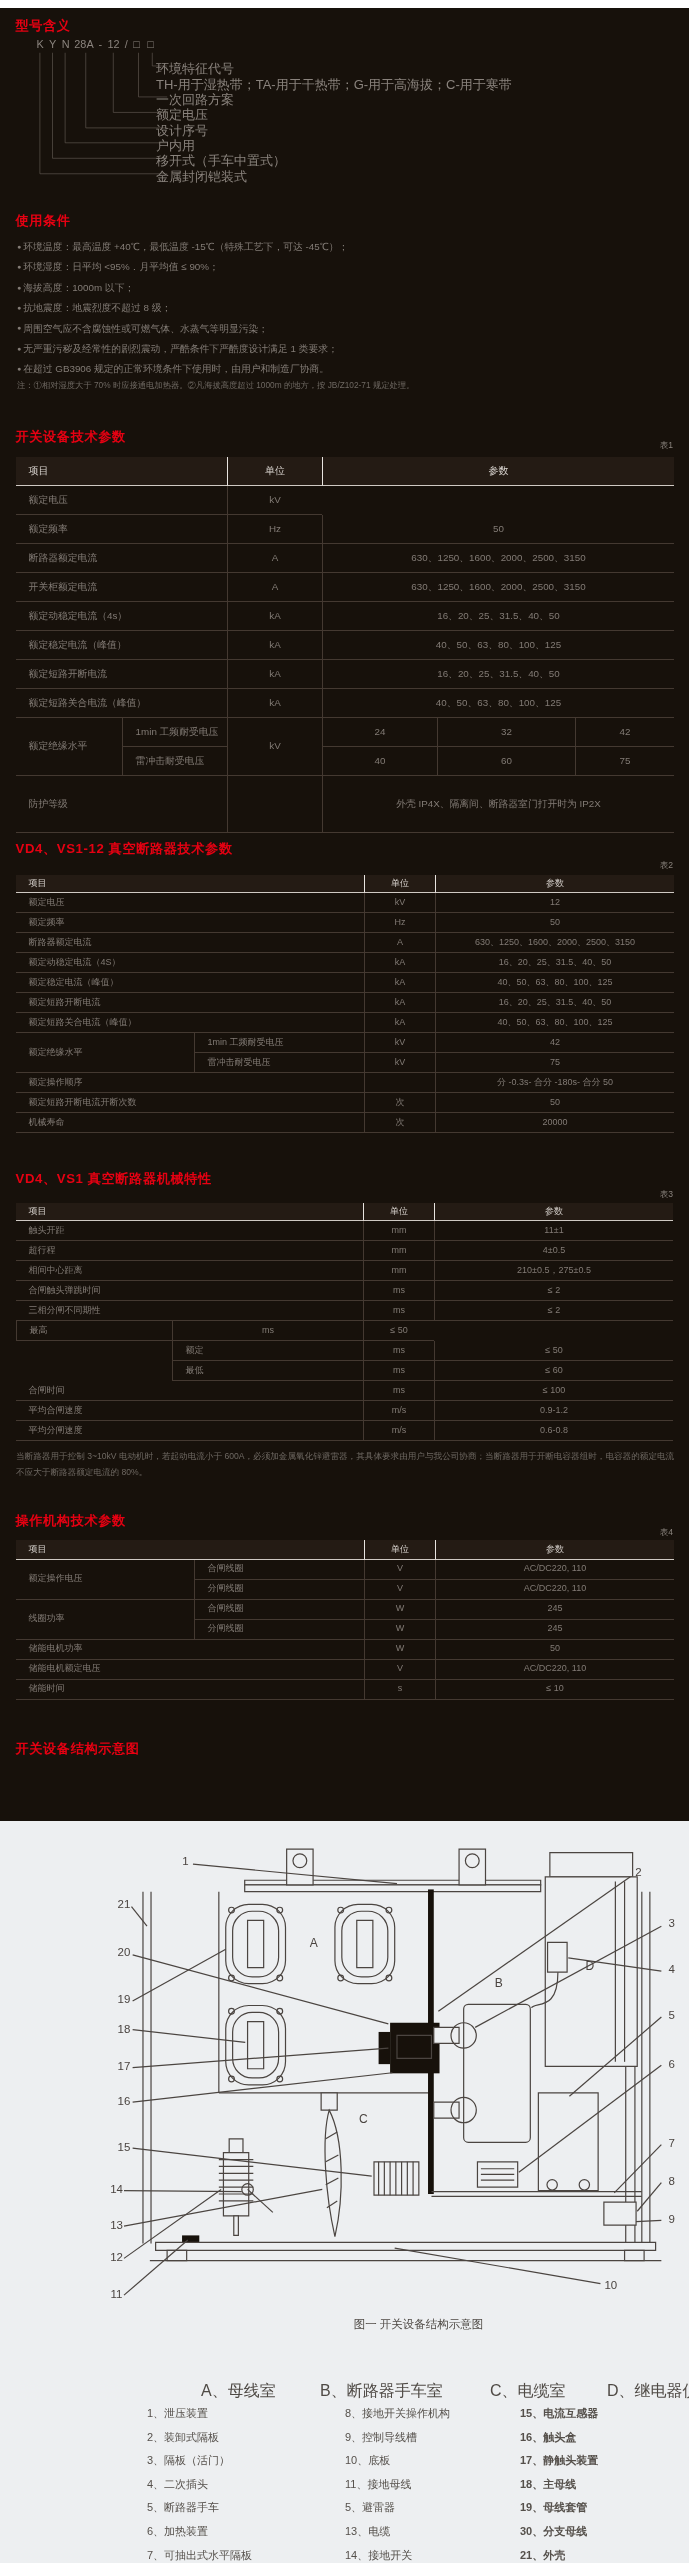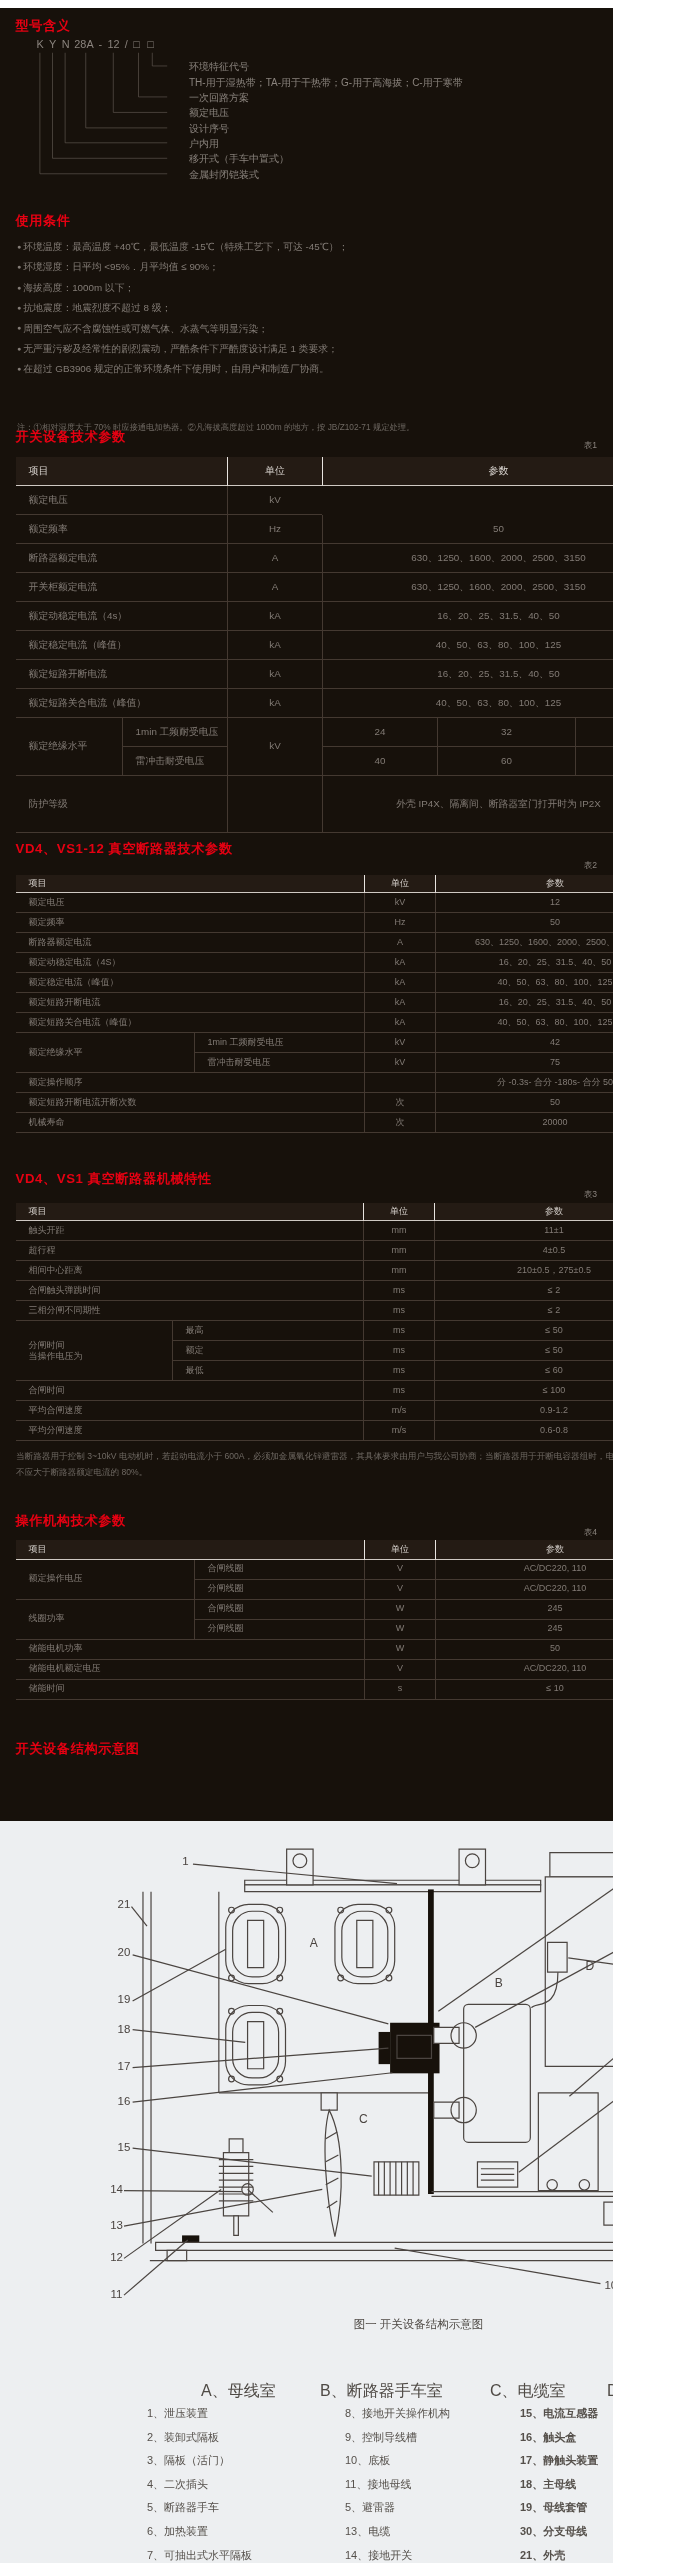--- a/index.html
+++ b/index.html
@@ -1,31 +1,31 @@
 <!DOCTYPE html>
 <html style="font-size:9.2px"><head>
 <meta charset="utf-8">
 <style>
   html,body{margin:0;padding:0;background:#ffffff;}
-  #page{position:relative;width:613px;height:2576px;background:#ffffff;overflow:hidden;
+  #page{position:relative;width:689px;height:2576px;background:#ffffff;overflow:hidden;
         font-family:"Liberation Sans", sans-serif;}
   .dark{position:absolute;left:0;top:8px;width:690px;height:1813px;background:#17110b;}
   .light{position:absolute;left:0;top:1821px;width:690px;height:742px;background:#edeff1;}
   .sec-title{position:absolute;color:#e60012;font-size:13.2px;font-weight:bold;letter-spacing:0.6px;}
   .tbl-tag{position:absolute;right:16px;color:#8a837d;font-size:8.6px;}
   
-  .mod-label{position:absolute;left:189px;color:#8a837d;font-size:10px;white-space:nowrap;}
+  .mod-label{position:absolute;left:156px;color:#8a837d;font-size:13px;white-space:nowrap;}
   .mod-svg{position:absolute;left:0;top:0;pointer-events:none;}
   .mod-svg text{fill:#8a837d;font-size:19px;font-family:"Liberation Sans",sans-serif;}
   .mod-svg path{stroke:#6b635c;stroke-width:1;fill:none;}
   
   .use-list{position:absolute;left:17px;top:241px;margin:0;padding:0;list-style:none;}
   .use-list li{height:20.4px;color:#837c76;font-size:9.8px;white-space:nowrap;}
   .use-list li::before{content:"● ";font-size:7px;vertical-align:1.1px;color:#837c76;}
-  .use-note{position:absolute;left:17px;top:380px;color:#6e6862;font-size:8.3px;white-space:nowrap;margin-top:42px;}
+  .use-note{position:absolute;left:17px;top:380px;color:#6e6862;font-size:8.3px;white-space:nowrap;}
   
   .tbl{position:absolute;left:16px;width:658px;display:grid;color:#827b75;}
   .c{display:flex;align-items:center;justify-content:center;border-bottom:0.6px solid #443931;
      font-size:9.8px;white-space:pre-line;text-align:center;line-height:1.25;}
   .small .c{font-size:9px;}
   .item{justify-content:flex-start;padding-left:12.6px;text-align:left;}
   .bL{border-left:0.6px solid #443931;}
   .hc{background:#241b14;color:#d8d3ce;border-bottom:1.1px solid #cfc9c3;font-size:10px;}
   .hbL{border-left:0.6px solid #e8e4e0;}
   .t1{grid-template-columns:106px 105px 95px 115px 138px 99px;
@@ -209,22 +209,20 @@
     <div class="c item" style="grid-column:1/3">相间中心距离</div>
     <div class="c bL">mm</div>
     <div class="c bL">210±0.5，275±0.5</div>
     <div class="c item" style="grid-column:1/3">合闸触头弹跳时间</div>
     <div class="c bL">ms</div>
     <div class="c bL">≤ 2</div>
     <div class="c item" style="grid-column:1/3">三相分闸不同期性</div>
     <div class="c bL">ms</div>
     <div class="c bL">≤ 2</div>
 
-    <div class="c item" style="grid-column:1;grid-row:span 3">分闸时间
-当操作电压为</div>
     <div class="c item bL">最高</div>
     <div class="c bL">ms</div>
     <div class="c bL">≤ 50</div>
     <div class="c item bL" style="grid-column:2">额定</div>
     <div class="c bL">ms</div>
     <div class="c bL">≤ 50</div>
     <div class="c item bL" style="grid-column:2">最低</div>
     <div class="c bL">ms</div>
     <div class="c bL">≤ 60</div>
 

